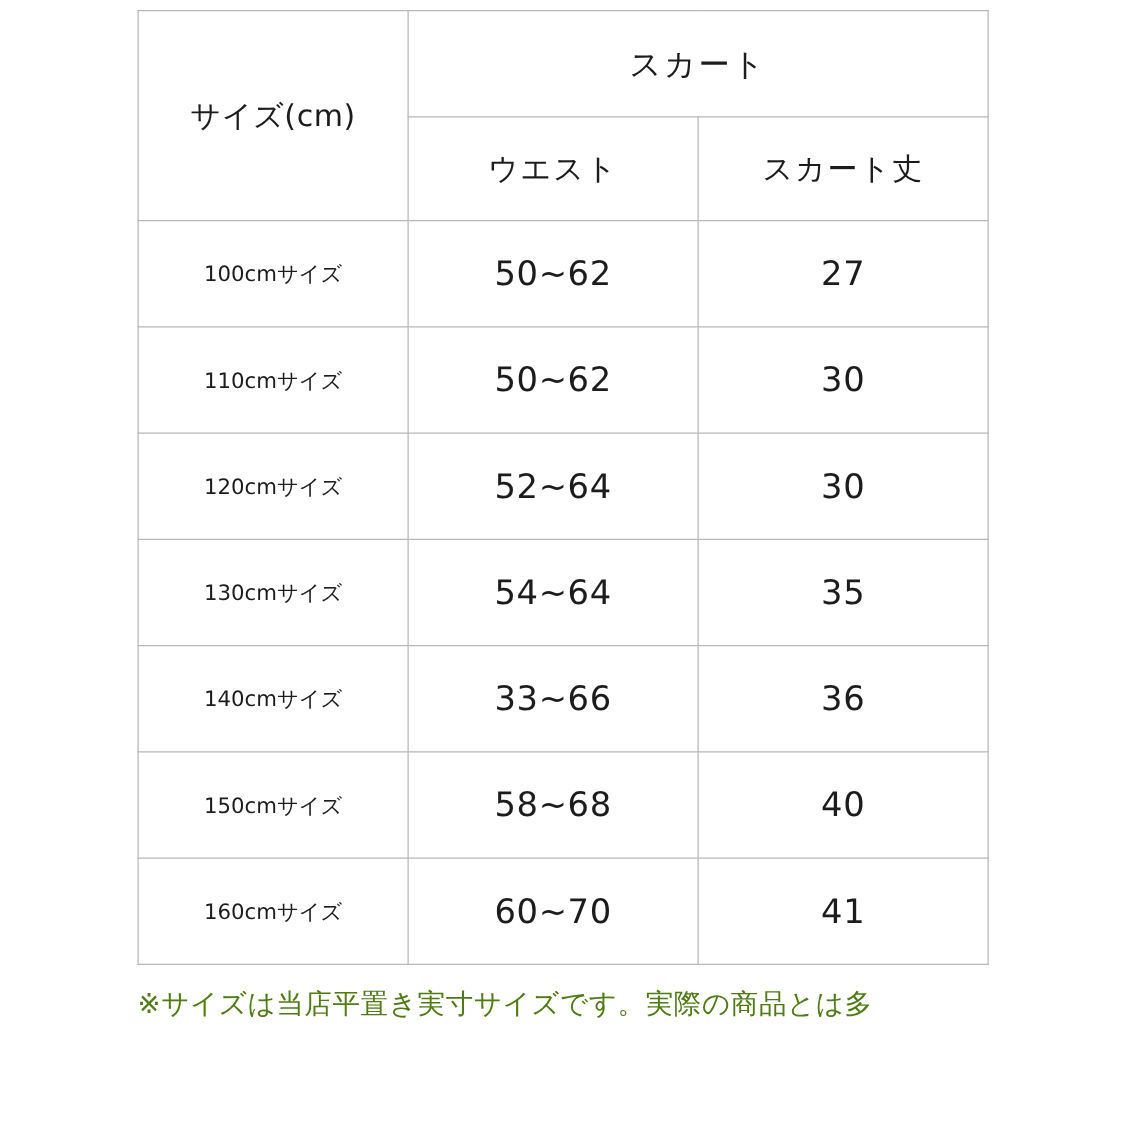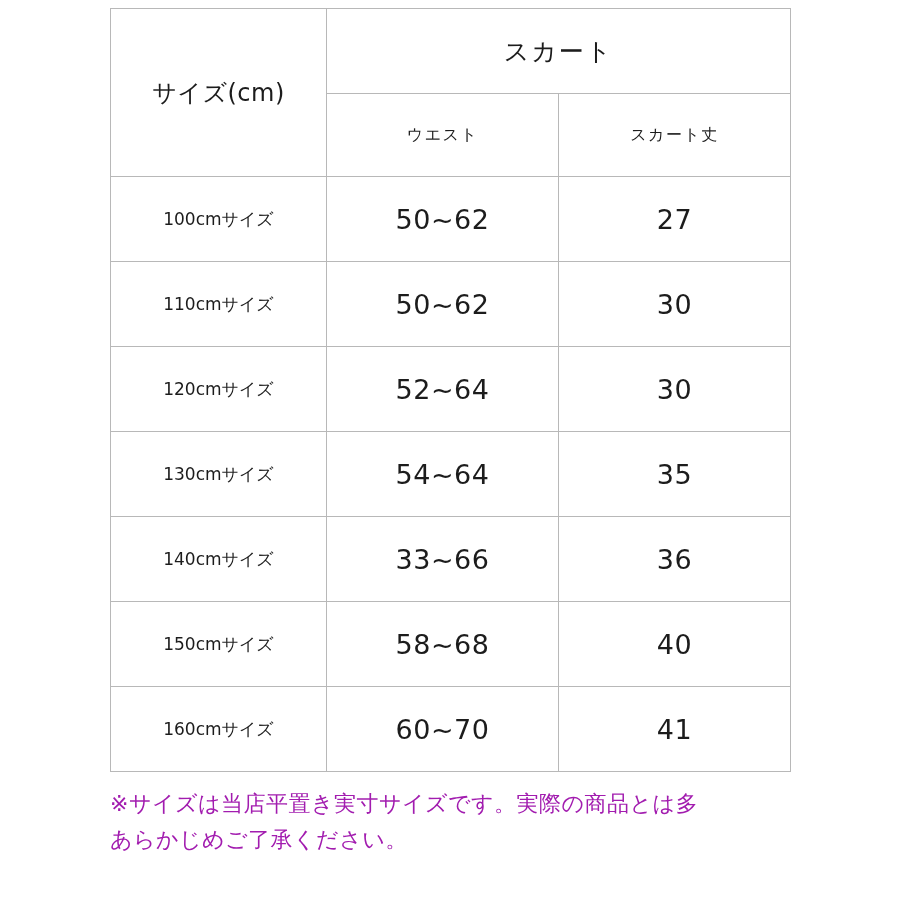--- a/index.html
+++ b/index.html
@@ -43,41 +43,41 @@
     font-size: 24px;
     height: 166px;
     letter-spacing: 0.5px;
   }
   .hdr-group {
     font-size: 25px;
     height: 84px;
     letter-spacing: 2px;
   }
   .hdr-sub {
-    font-size: 16px;
+    font-size: 24px;
     height: 82px;
     letter-spacing: 1.5px;
   }
   td.cell-size {
     font-size: 17px;
     height: 84px;
     letter-spacing: 0px;
   }
   td.cell-val {
     font-size: 27px;
     height: 84px;
     font-weight: bold;
     letter-spacing: 0.5px;
   }
   .notes {
     width: 700px;
     margin-top: 14px;
     font-size: 22px;
     line-height: 1.62;
-    color: #a21caf;
+    color: #4d7c0f;
     letter-spacing: 0.5px;
   }
   .notes p {
     margin: 0;
   }
 </style>
 </head>
 <body>
 
 <div class="sheet">
@@ -131,16 +131,15 @@
       <tr>
         <td class="cell-size">160cmサイズ</td>
         <td class="cell-val">60~70</td>
         <td class="cell-val">41</td>
       </tr>
     </tbody>
   </table>
 
   <div class="notes">
     <p>※サイズは当店平置き実寸サイズです。実際の商品とは多</p>
-    <p>あらかじめご了承ください。</p>
   </div>
 
 </div>
 
 </body></html>

